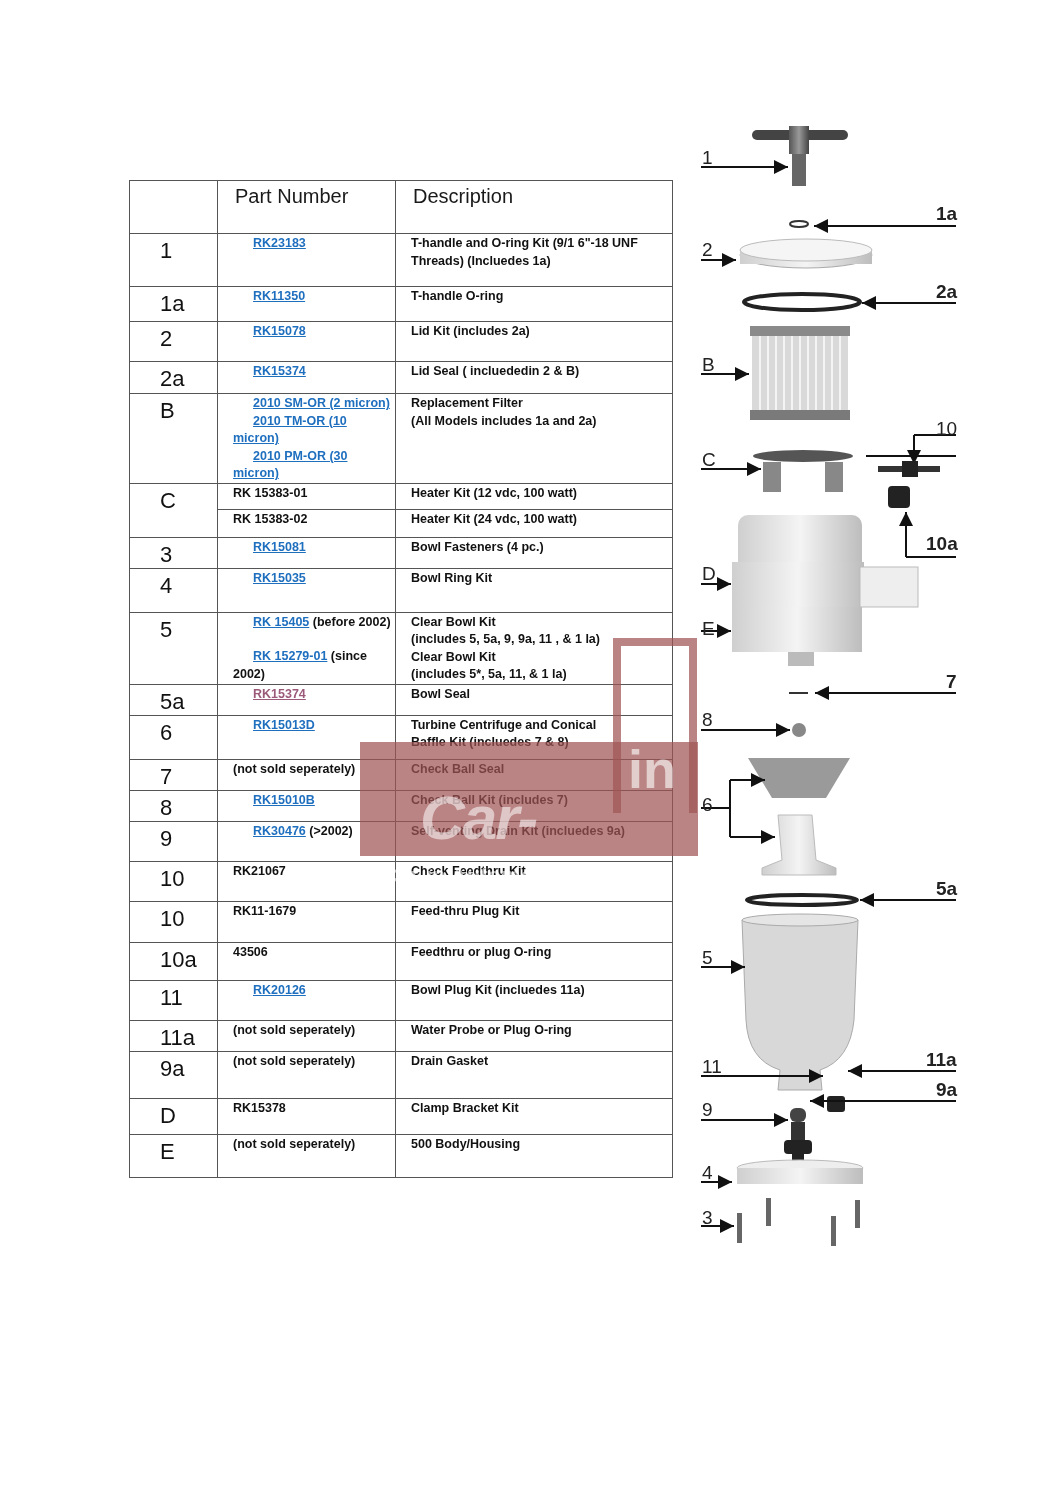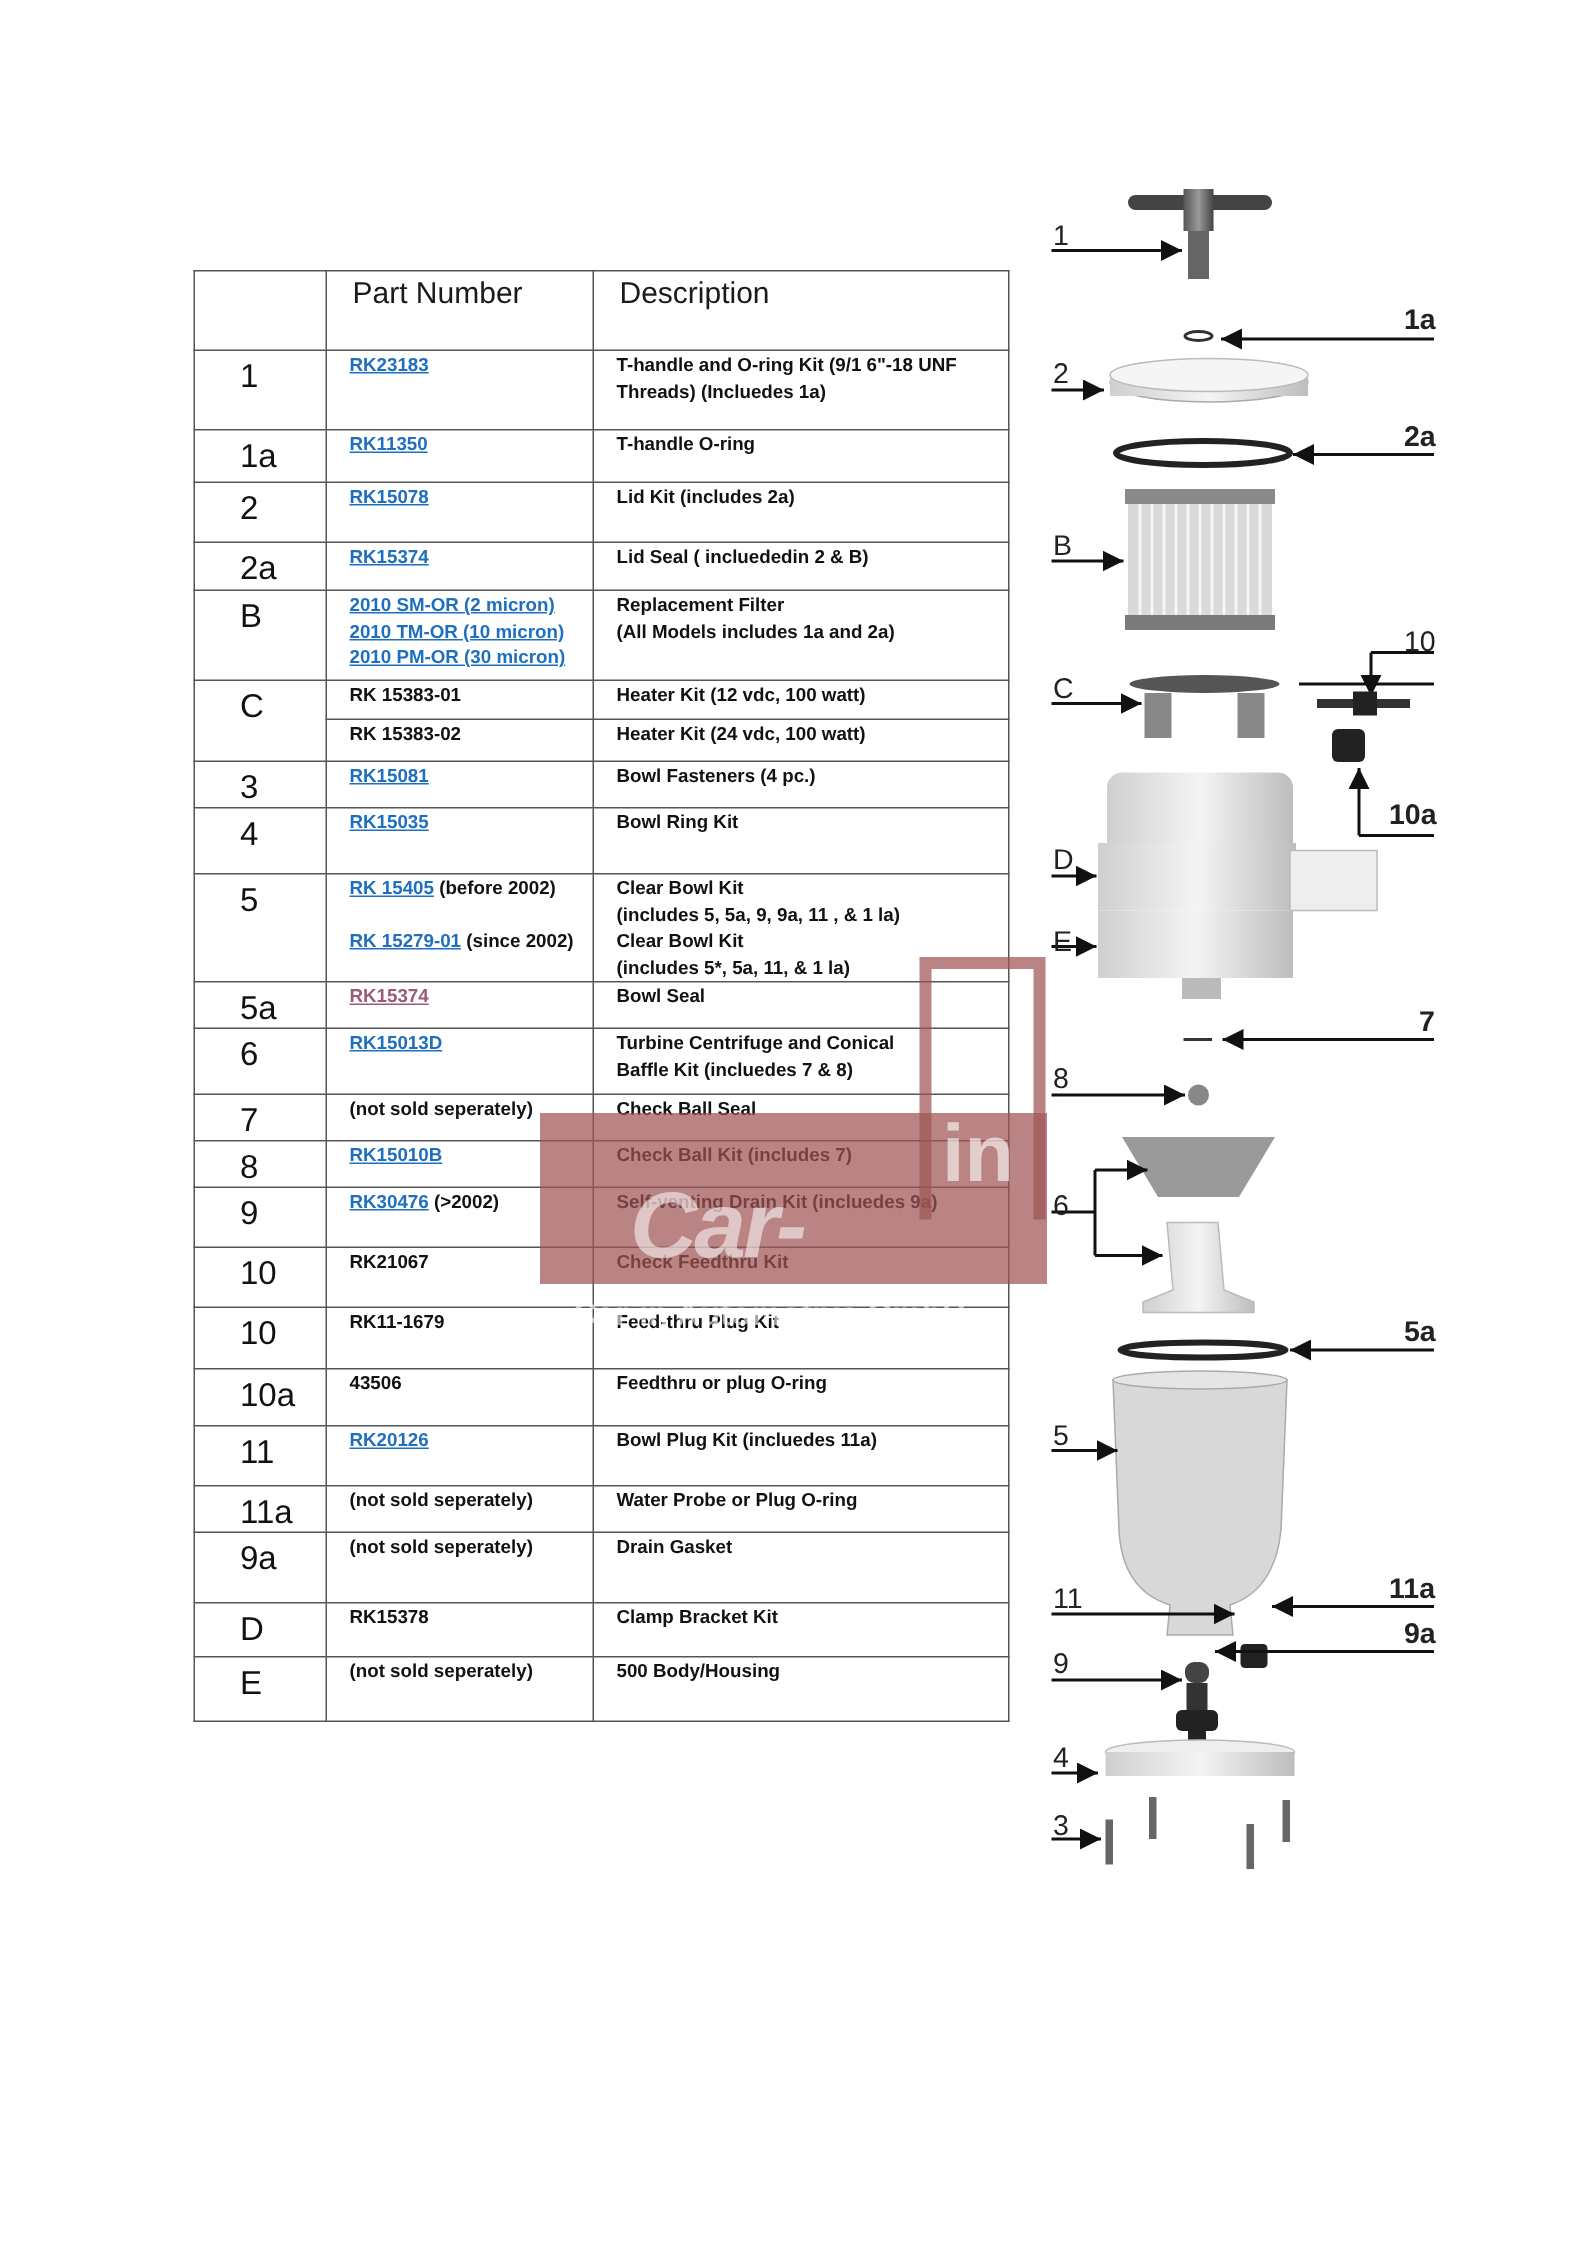--- a/index.html
+++ b/index.html
@@ -8,21 +8,21 @@
   .parts-table { position: absolute; left: 129px; top: 180px; width: 527px; border-collapse: collapse; table-layout: fixed; }
   .parts-table td { border: 1px solid #555; vertical-align: top; padding: 0; }
   .col-ref { width: 88px; }
   .col-pn { width: 178px; }
   .col-desc { width: 277px; }
 
   .hdr-cell { font-size: 20px; padding: 4px 0 0 17px !important; color: #1a1a1a; }
   .ref-cell { font-size: 22px; padding: 4px 0 0 30px !important; color: #111; }
   .pn-cell, .desc-cell { font-size: 12.5px; font-weight: bold; line-height: 17.5px; padding: 1px 0 0 15px !important; }
   .desc-cell { padding-left: 15px !important; padding-right: 8px !important; }
-  .link { color: #1f6fbf; text-decoration: underline; }
+  .link { color: #1f6fbf; text-decoration: underline; margin-left: 20px; }
   .link.visited { color: #9b5a7a; }
   .plain { color: #111; }
   .sub { display: block; }
   .gap { display: block; height: 8px; }
   .justify { text-align: justify; text-align-last: left; }
 
   
   .wm-box { position: absolute; left: 360px; top: 742px; width: 338px; height: 114px; background: rgba(160,85,85,0.72); }
   .wm-frame { position: absolute; left: 613px; top: 638px; width: 84px; height: 175px; border: 8px solid rgba(160,85,85,0.72); border-bottom: none; box-sizing: border-box; }
   .wm-car { position: absolute; left: 420px; top: 742px; font-size: 62px; font-weight: bold; font-style: italic; color: rgba(255,255,255,0.55); letter-spacing: -2px; margin-top: 40px; }

